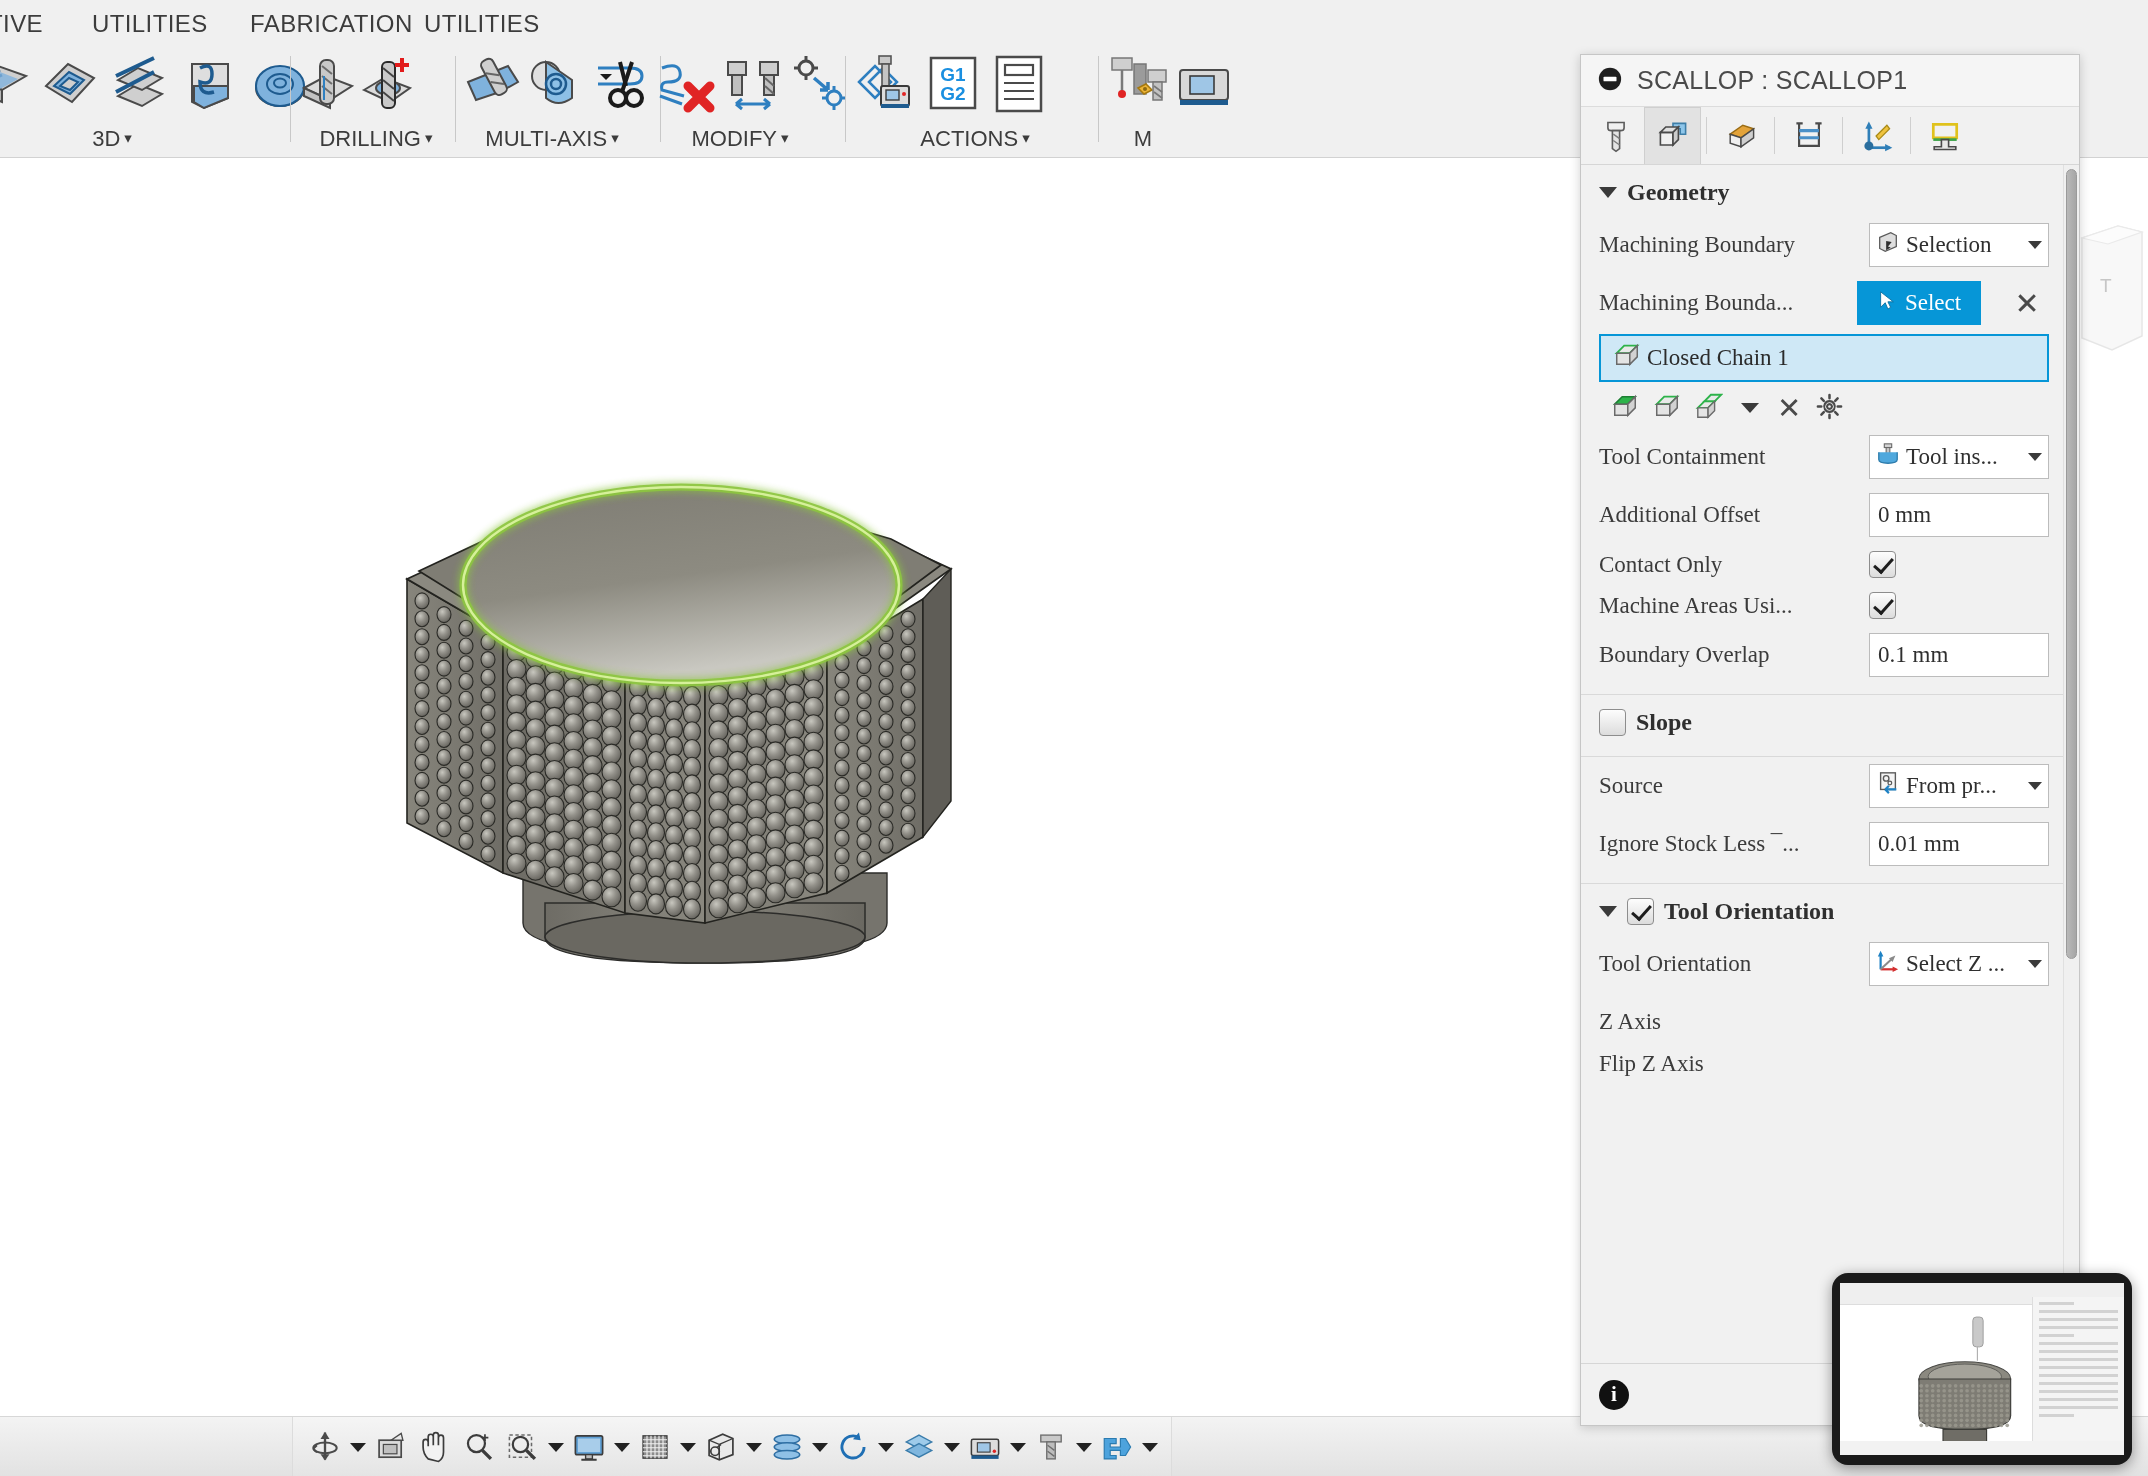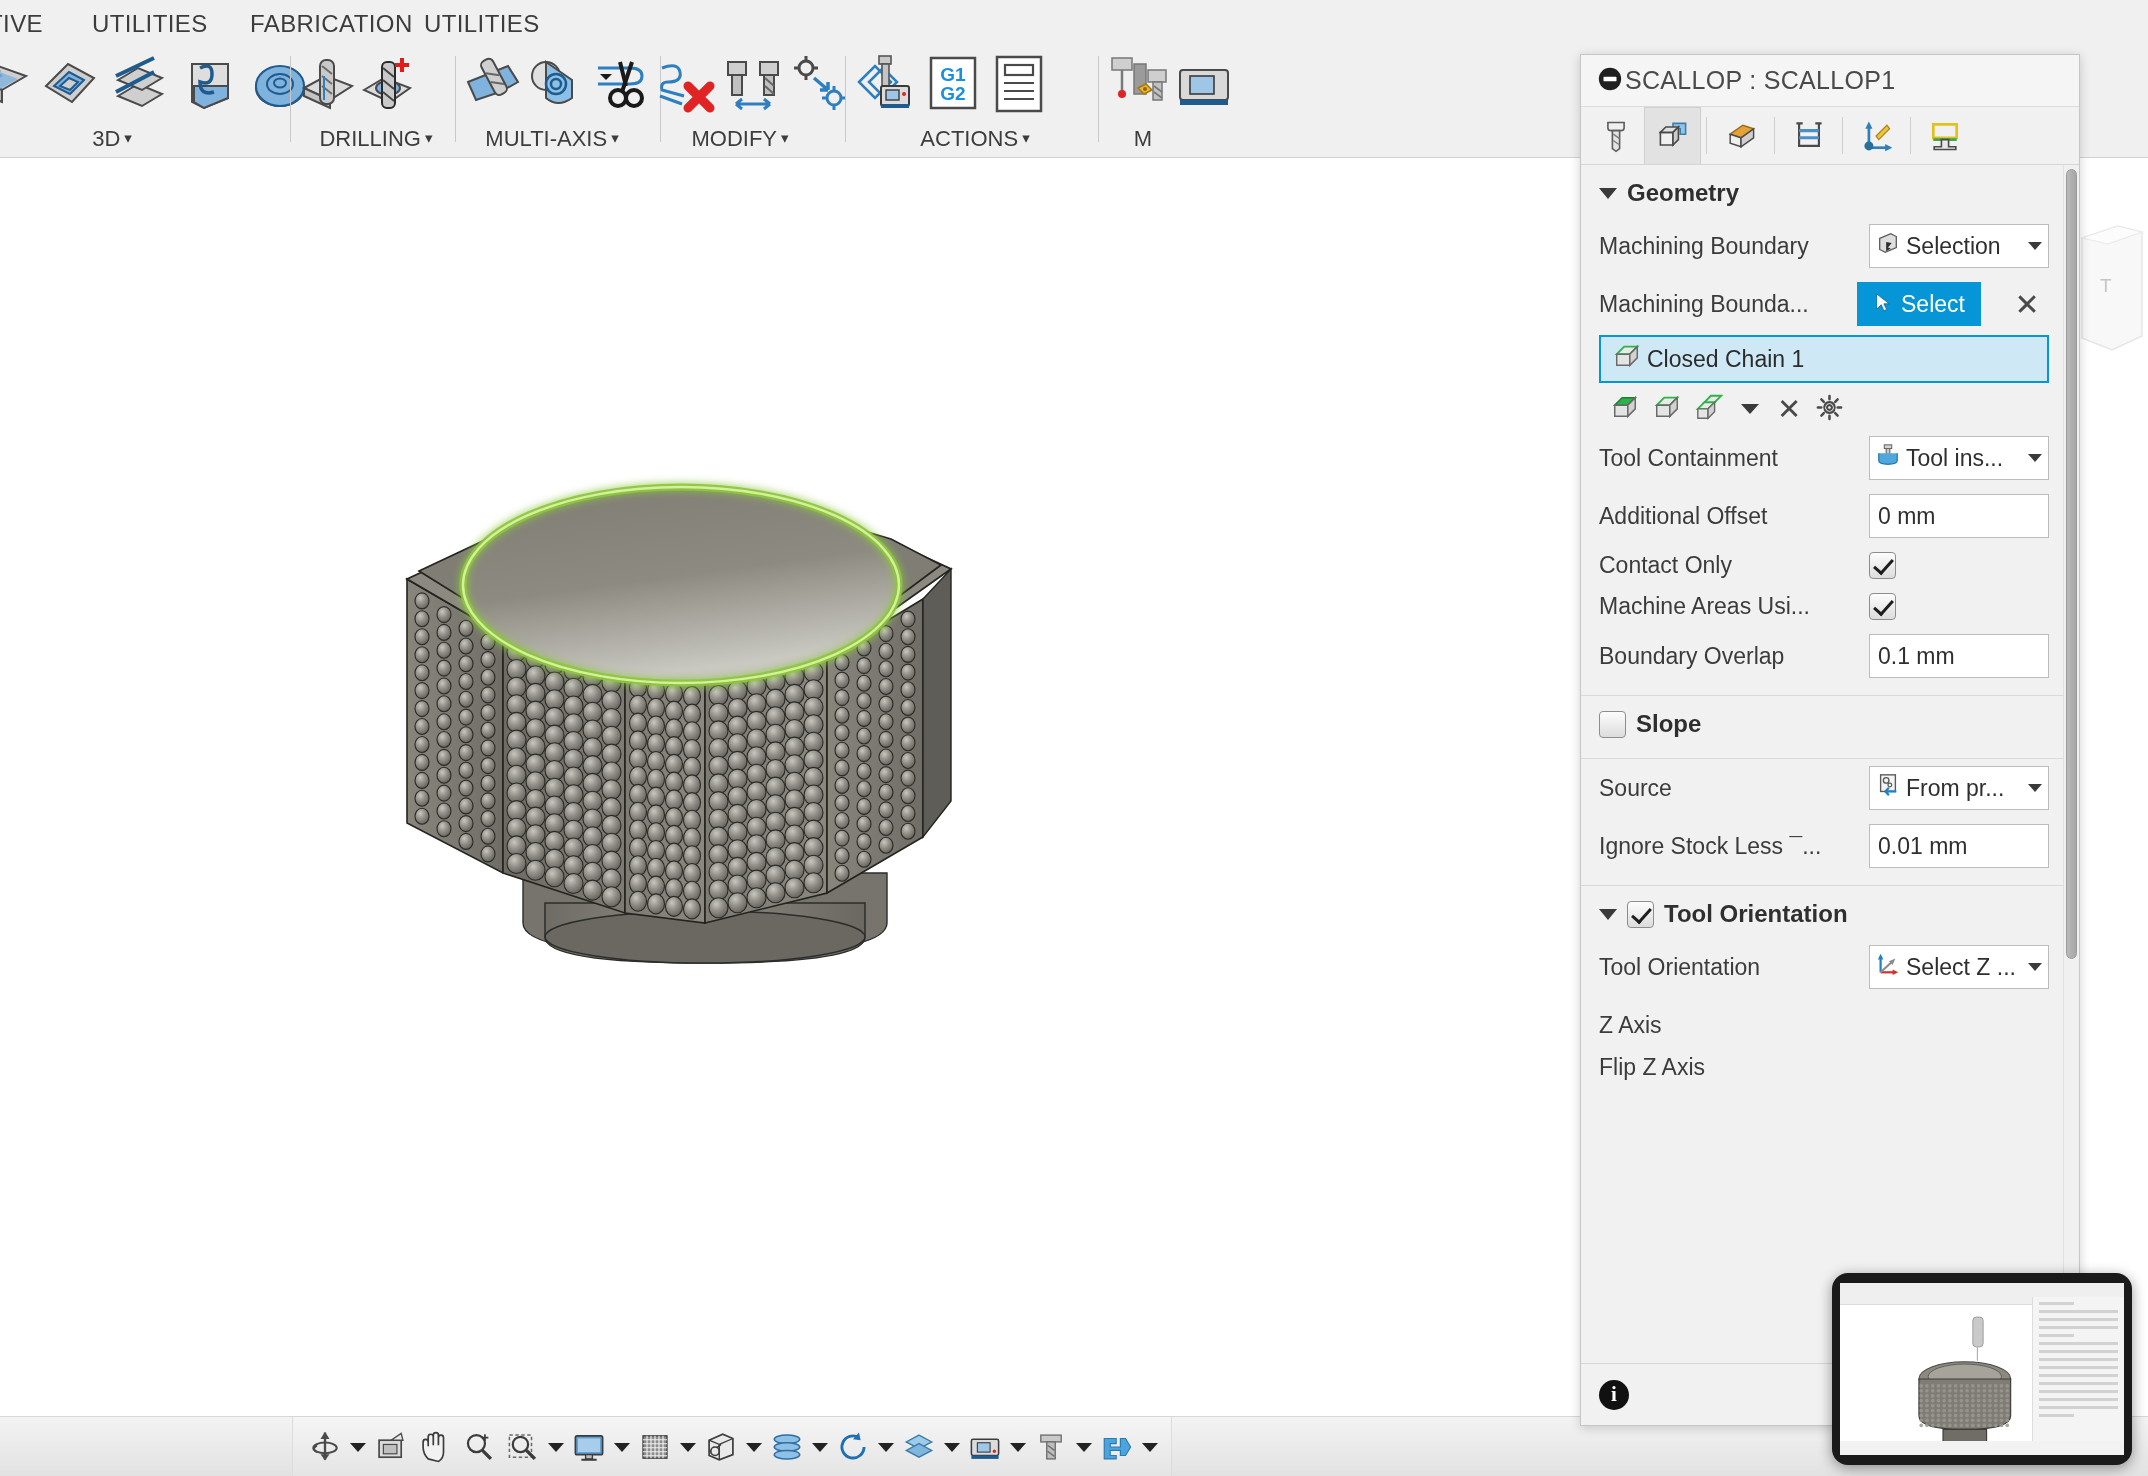--- a/index.html
+++ b/index.html
@@ -73,37 +73,38 @@
   .dialog {
     position: absolute; left: 1580px; top: 54px; width: 500px; height: 1372px;
     background: #f1f1f1;
     border: 1px solid #c6c6c6;
     box-shadow: 0 2px 10px rgba(0,0,0,.18);
     display: flex; flex-direction: column;
   }
   .dlg-title {
     height: 52px; background: #f5f5f5;
     border-bottom: 1px solid #dcdcdc;
-    display: flex; align-items: center; padding-left: 16px; gap: 2px;
+    display: flex; align-items: center; padding-left: 16px; gap: 14px;
   }
   .dlg-title-text { font-size: 25px; color: #4a4a4a; letter-spacing: .3px; }
   .dlg-tabs {
     height: 58px; background: #f1f1f1; border-bottom: 1px solid #d6d6d6;
     display: flex; align-items: stretch; padding-left: 6px;
   }
   .dlg-tab {
     width: 57px; display:flex; align-items:center; justify-content:center;
   }
   .dlg-tab.active { background: #e2e2e2; border: 1px solid #cfcfcf; border-bottom: none; }
   .tab-sep { width: 1px; margin: 10px 5px; background: #cfcfcf; }
 
   .dlg-scroll-area { position: relative; flex: 1; overflow: hidden; }
   .dlg-body {
     position: absolute; top:0; left:0; right: 16px; bottom: 0;
     padding: 0 0 0 0;
+    font-family: Liberation Serif, serif;
   }
   .scrollbar {
     position: absolute; right: 0; top: 0; width: 16px; bottom: 0;
     background: #f0f0f0; border-left: 1px solid #e0e0e0;
   }
   .scrollthumb {
     position: absolute; left: 2px; top: 4px; width: 11px; height: 790px;
     background: linear-gradient(90deg,#b9b9b9,#a6a6a6);
     border: 1px solid #9a9a9a; border-radius: 6px;
   }

